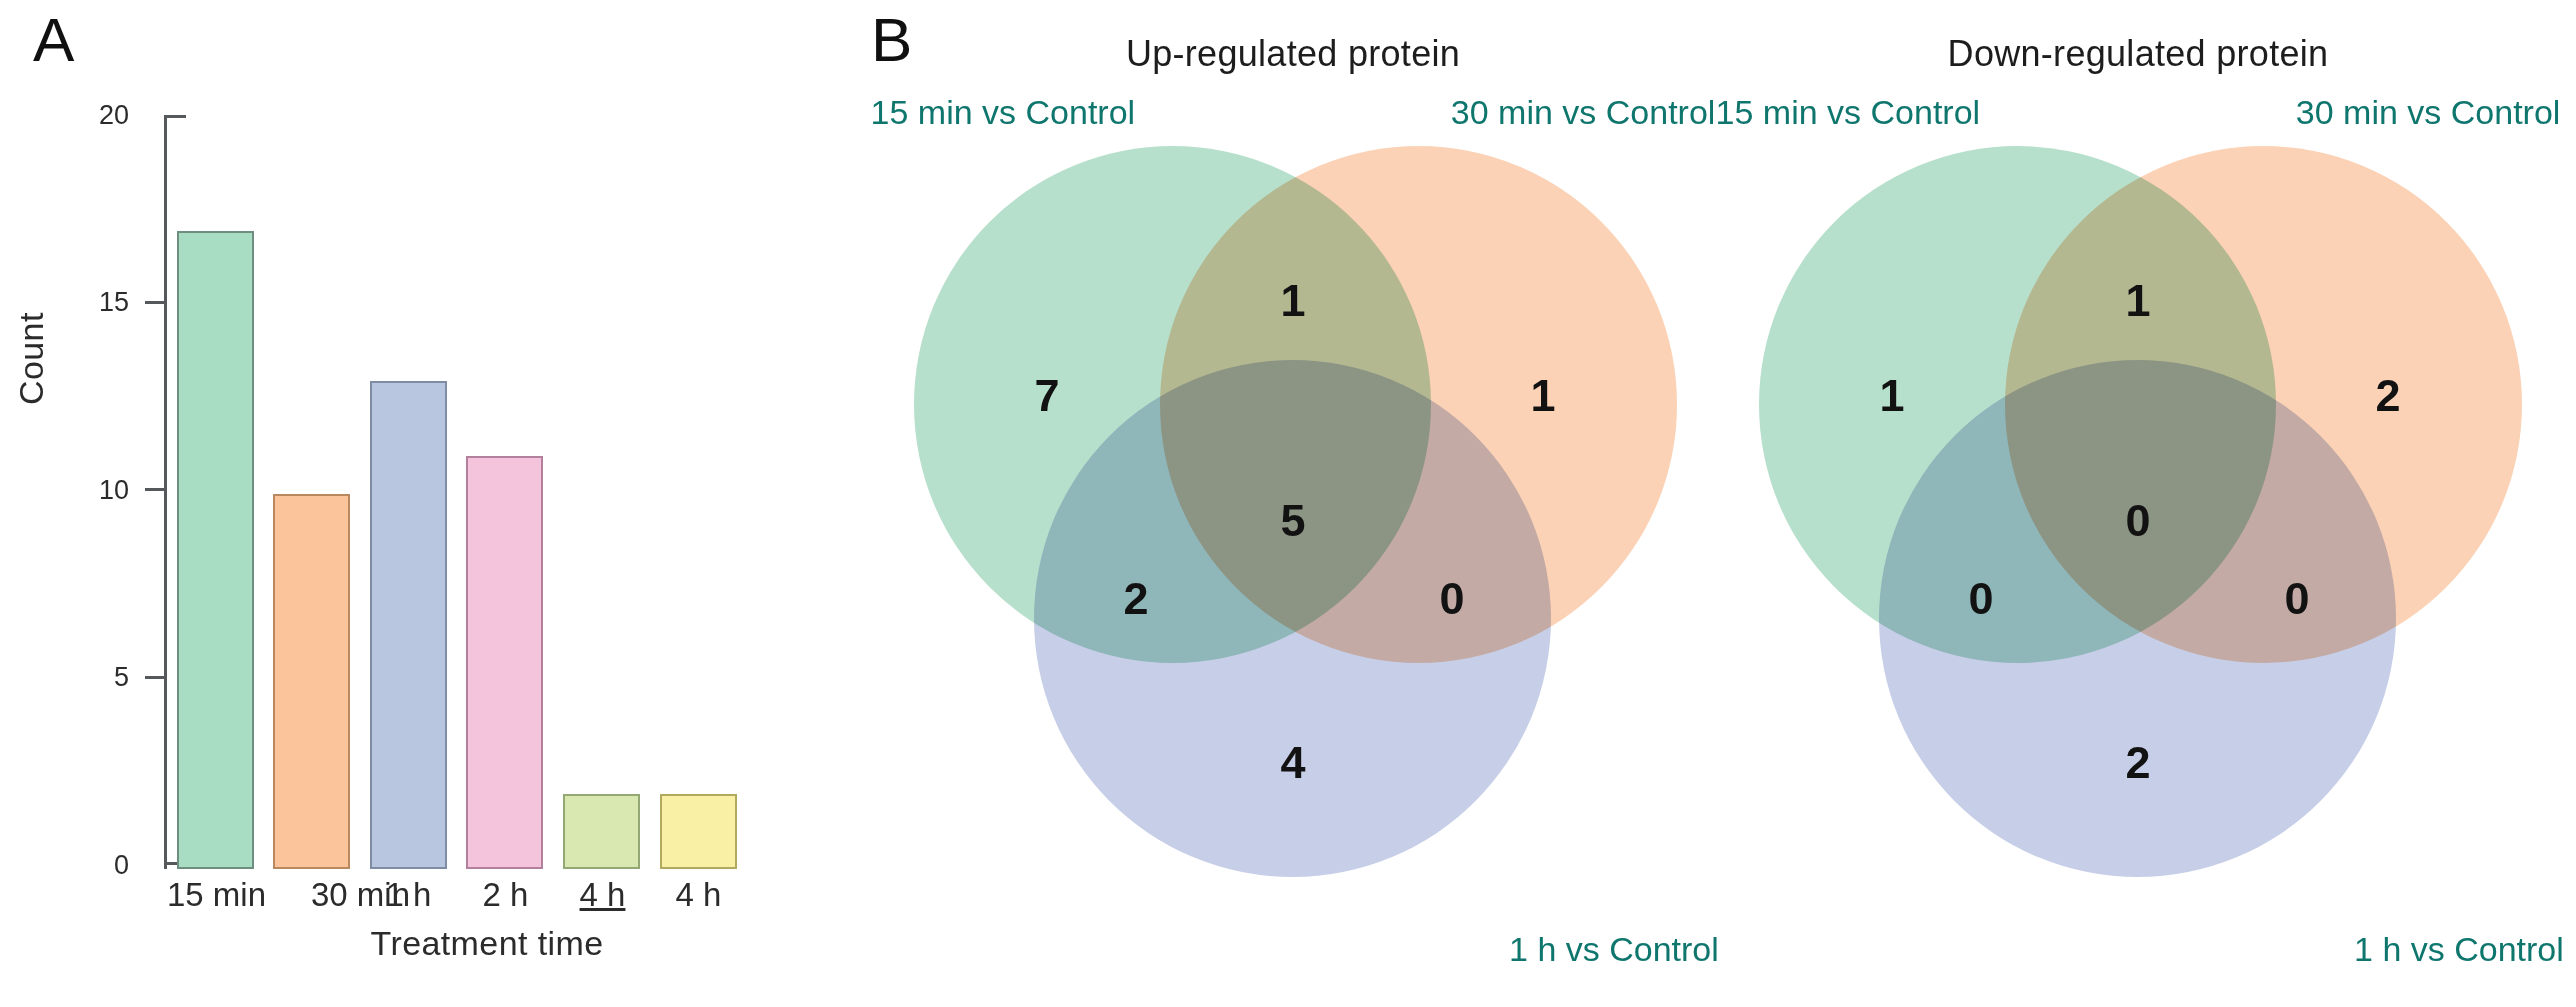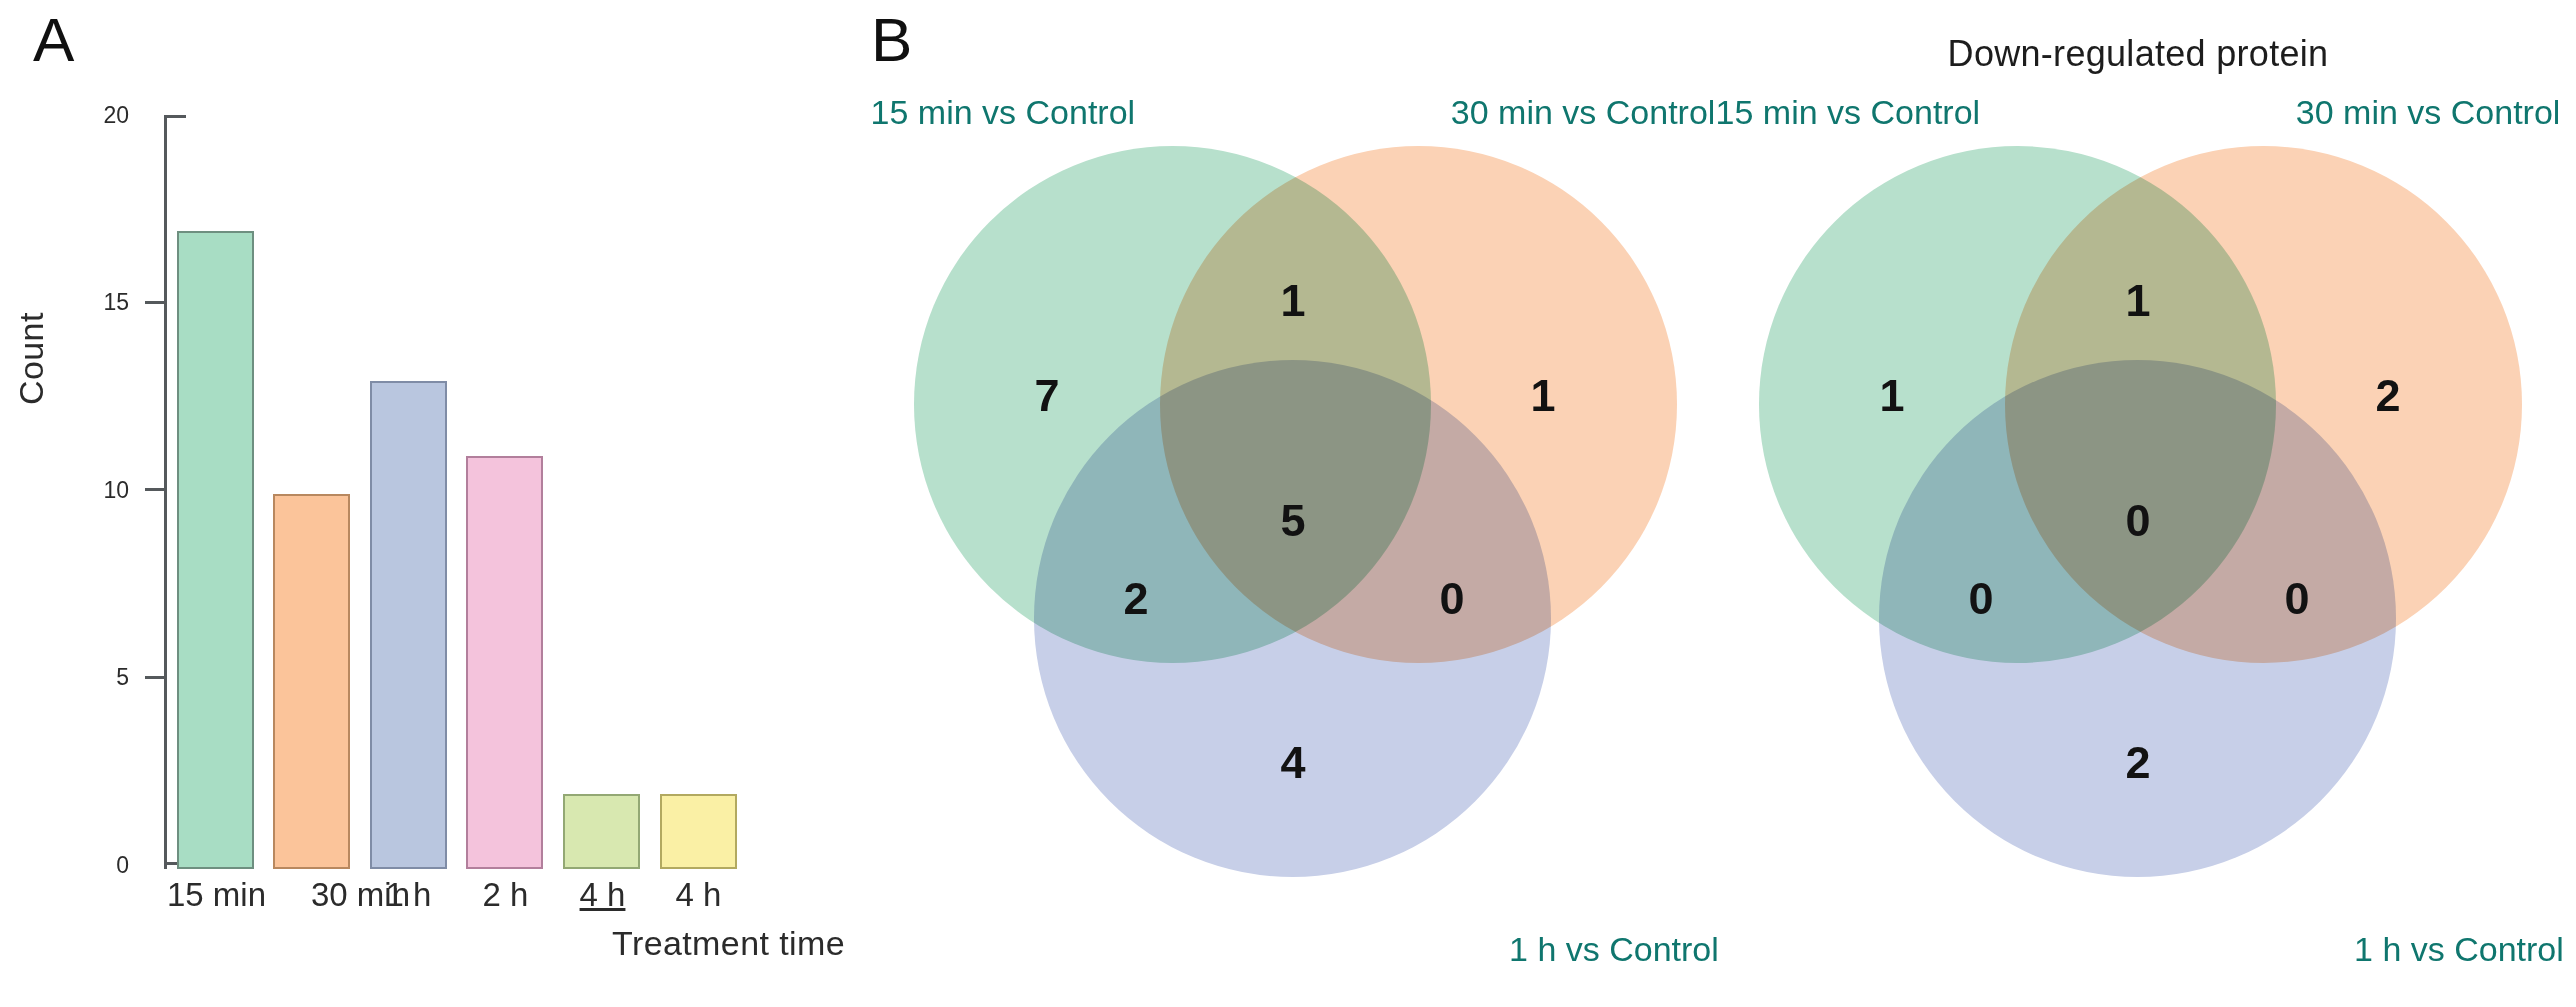--- a/index.html
+++ b/index.html
@@ -34,38 +34,38 @@
     transform:rotate(-90deg);
     transform-origin:left top;
     font-size:34px;
     color:#2b2b2b;
     white-space:nowrap;
     letter-spacing:0.4px;
   }
   .xlabel{
     position:absolute;
     left:0;right:0;top:924px;
-    text-align:right;
+    text-align:center;
     font-size:34px;
     color:#2b2b2b;
     letter-spacing:0.4px;
   }
   .xlabel-inner{padding-left:129px;}
   .axis-line{
     position:absolute;
     background:#55595c;
   }
   #y-axis{left:164px;top:115px;width:3.4px;height:754px;}
   .tick{position:absolute;background:#55595c;height:3.4px;width:19px;left:145px;}
   .tick-label{
     position:absolute;
     right:0;
     width:129px;
     text-align:right;
-    font-size:23px;
+    font-size:27px;
     color:#2b2b2b;
     transform:translateY(-50%);
   }
   .tick-cap{position:absolute;background:#55595c;height:3.4px;width:22.4px;left:164px;}
 
   .bars{
     position:absolute;
     left:167px;top:115px;
     width:580px;height:754px;
   }
@@ -206,20 +206,21 @@
     <div class="xlabel">
       <span class="xlabel-inner">Treatment time</span>
     </div>
   </div>
 
   <div id="panel-b">
 
     <div class="panel-letter" id="panel-b-letter" style="left:26px;top:8.6px;">B</div>
 
     <div class="venn-block" id="venn-up">
+      <div class="venn-title">Up-regulated protein</div>
       <div class="set-label top-left">15 min vs Control</div>
       <div class="set-label top-right">30 min vs Control</div>
       <div class="set-label bottom">1 h vs Control</div>
       <div class="venn-canvas">
         <div class="circle c-a" style="background: rgb(183, 224, 204);"></div>
         <div class="circle c-b" style="background: rgb(251, 210, 181);"></div>
         <div class="circle c-c" style="background: rgb(199, 207, 232);"></div>
         <div class="venn-num n-a">7</div>
         <div class="venn-num n-ab">1</div>
         <div class="venn-num n-b">1</div>

